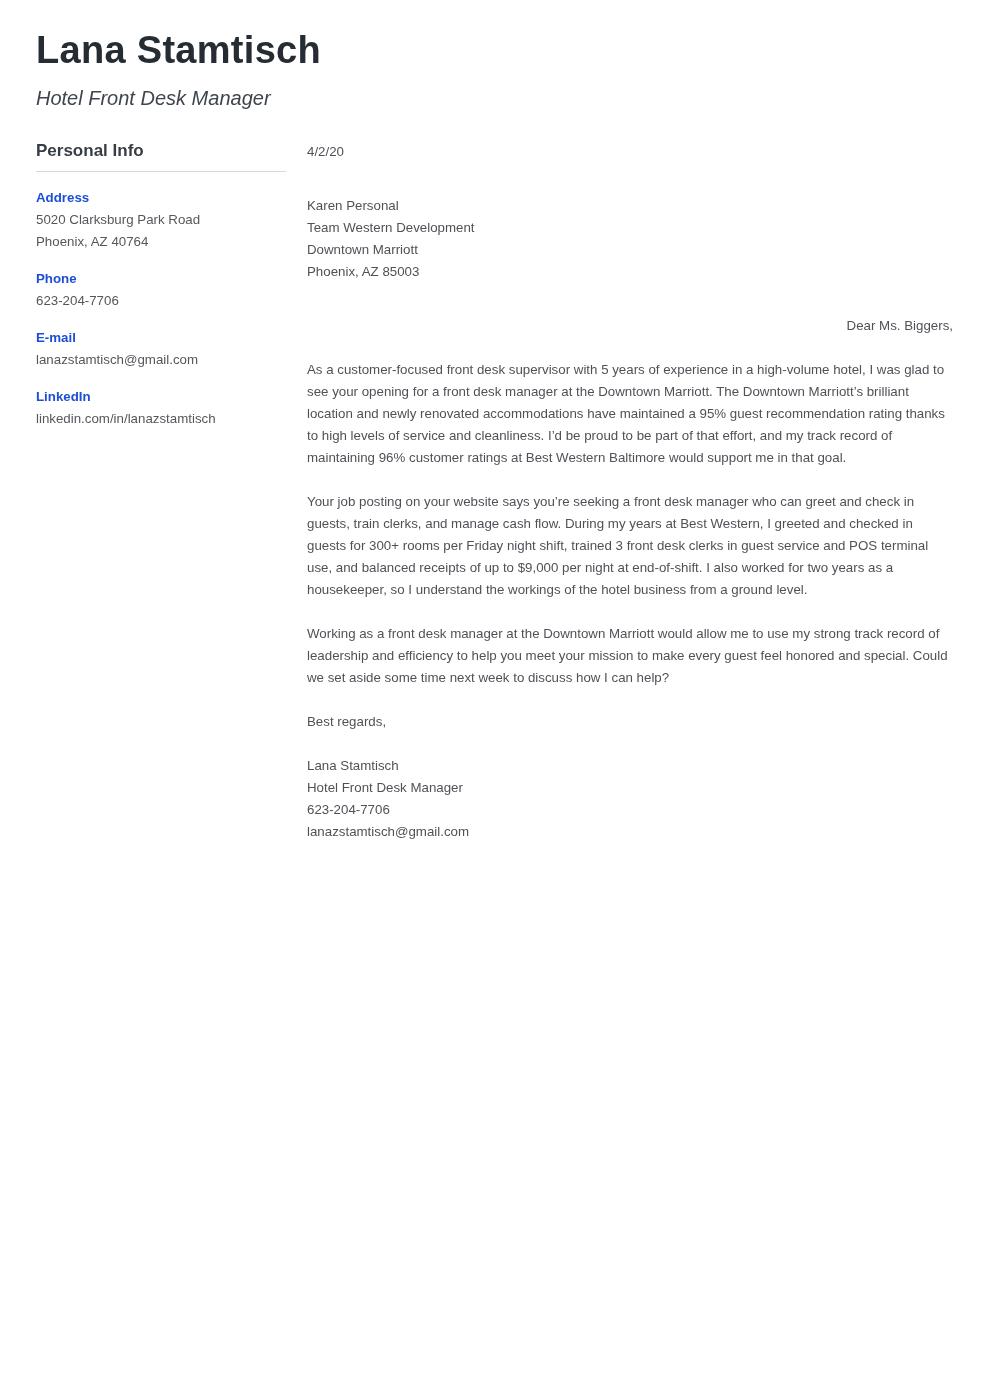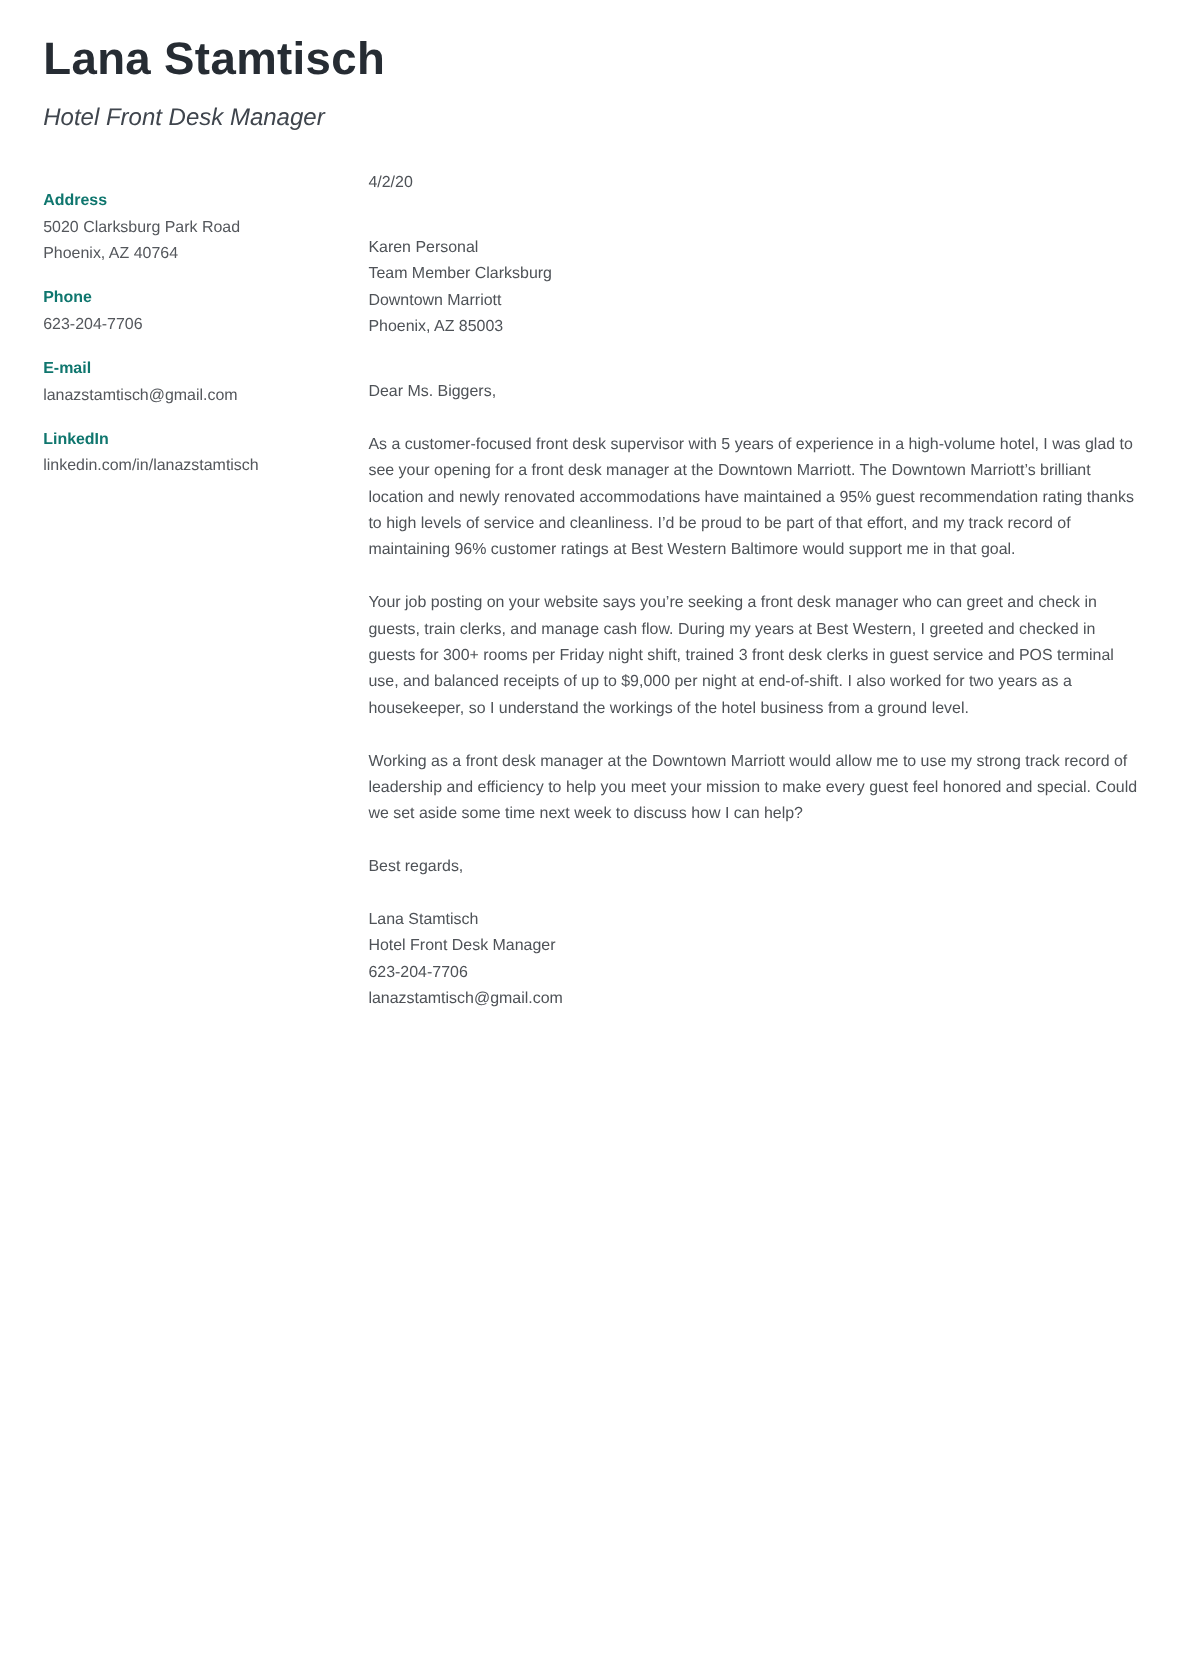--- a/index.html
+++ b/index.html
@@ -43,56 +43,57 @@
     font-weight: bold;
     color: #373d44;
     line-height: 1.2;
     padding-bottom: 10px;
     border-bottom: 1px solid #d8d8d8;
   }
   .field-group { margin-top: 15px; }
   .field-label {
     font-size: 13.3px;
     font-weight: bold;
-    color: #0f766e;
+    color: #1d4ed8;
     line-height: 22px;
   }
   .field-line {
     font-size: 13.3px;
     color: #54575c;
     line-height: 22px;
   }
 
   
   .letter { flex: 1 1 auto; max-width: 647px; }
   .letter, .letter div, .letter p {
     font-size: 13.3px;
     color: #4e5257;
     line-height: 22px;
   }
   .letter-date { }
   .recipient-block { margin-top: 32px; }
-  .salutation { margin-top: 32px; }
+  .salutation { margin-top: 32px; text-align: right; }
   .para { margin-top: 22px; }
   .closing { margin-top: 22px; }
   .signature-block { margin-top: 22px; }
 </style>
 </head>
 <body>
 
 <div class="page">
 
   <div class="header">
     <div class="name">Lana Stamtisch</div>
     <div class="job-title">Hotel Front Desk Manager</div>
   </div>
 
   <div class="columns">
 
     <div class="sidebar">
+      <div class="sidebar-heading">Personal Info</div>
 
       <div class="field-group">
         <div class="field-label">Address</div>
         <div class="field-line">5020 Clarksburg Park Road</div>
         <div class="field-line">Phoenix, AZ 40764</div>
       </div>
 
       <div class="field-group">
         <div class="field-label">Phone</div>
         <div class="field-line">623-204-7706</div>
@@ -107,21 +108,21 @@
         <div class="field-label">LinkedIn</div>
         <div class="field-line">linkedin.com/in/lanazstamtisch</div>
       </div>
     </div>
 
     <div class="letter">
       <div class="letter-date">4/2/20</div>
 
       <div class="recipient-block">
         <div>Karen Personal</div>
-        <div>Team Member Clarksburg</div>
+        <div>Team Western Development</div>
         <div>Downtown Marriott</div>
         <div>Phoenix, AZ 85003</div>
       </div>
 
       <div class="salutation">Dear Ms. Biggers,</div>
 
       <p class="para">As a customer-focused front desk supervisor with 5 years of experience in a high-volume hotel, I was glad to see your opening for a front desk manager at the Downtown Marriott. The Downtown Marriott’s brilliant location and newly renovated accommodations have maintained a 95% guest recommendation rating thanks to high levels of service and cleanliness. I’d be proud to be part of that effort, and my track record of maintaining 96% customer ratings at Best Western Baltimore would support me in that goal.</p>
       <p class="para">Your job posting on your website says you’re seeking a front desk manager who can greet and check in guests, train clerks, and manage cash flow. During my years at Best Western, I greeted and checked in guests for 300+ rooms per Friday night shift, trained 3 front desk clerks in guest service and POS terminal use, and balanced receipts of up to $9,000 per night at end-of-shift. I also worked for two years as a housekeeper, so I understand the workings of the hotel business from a ground level.</p>
       <p class="para">Working as a front desk manager at the Downtown Marriott would allow me to use my strong track record of leadership and efficiency to help you meet your mission to make every guest feel honored and special. Could we set aside some time next week to discuss how I can help?</p>
 

